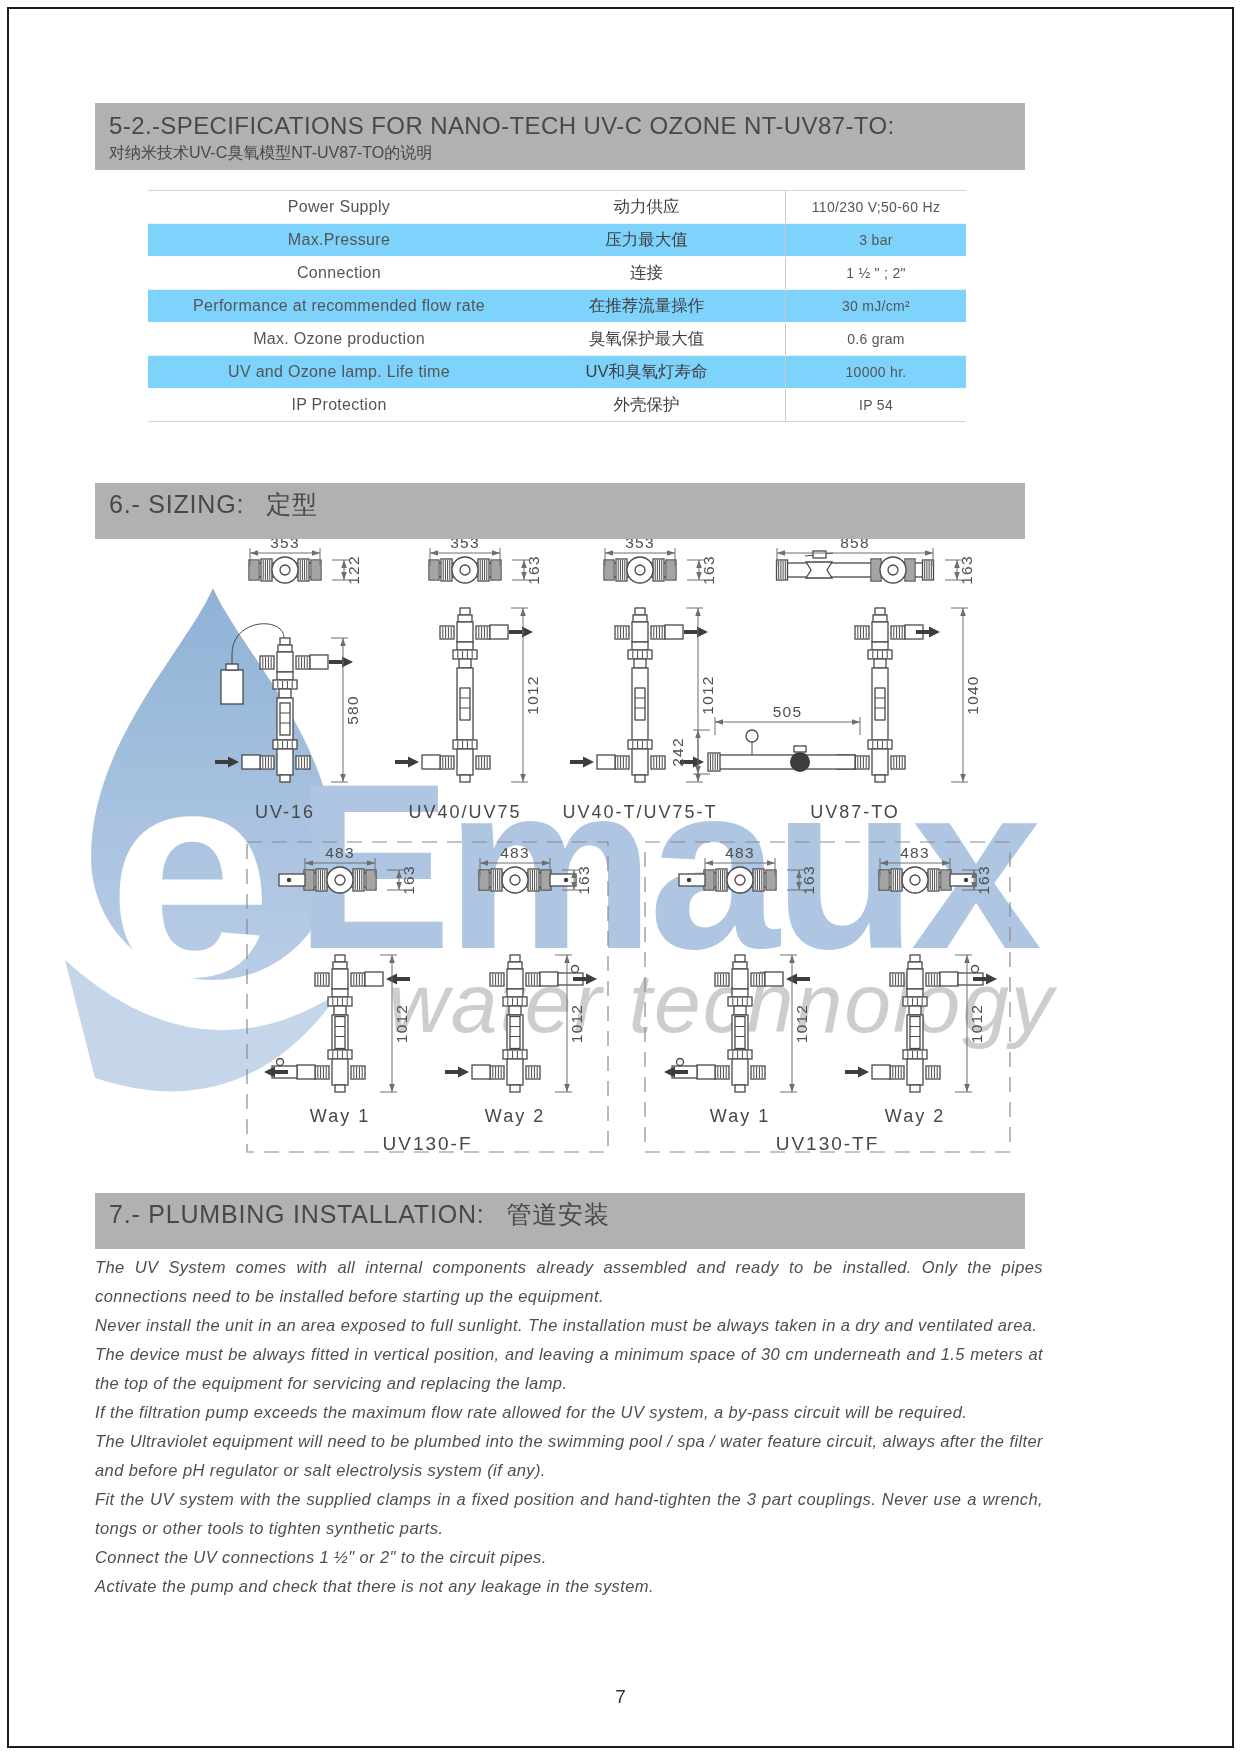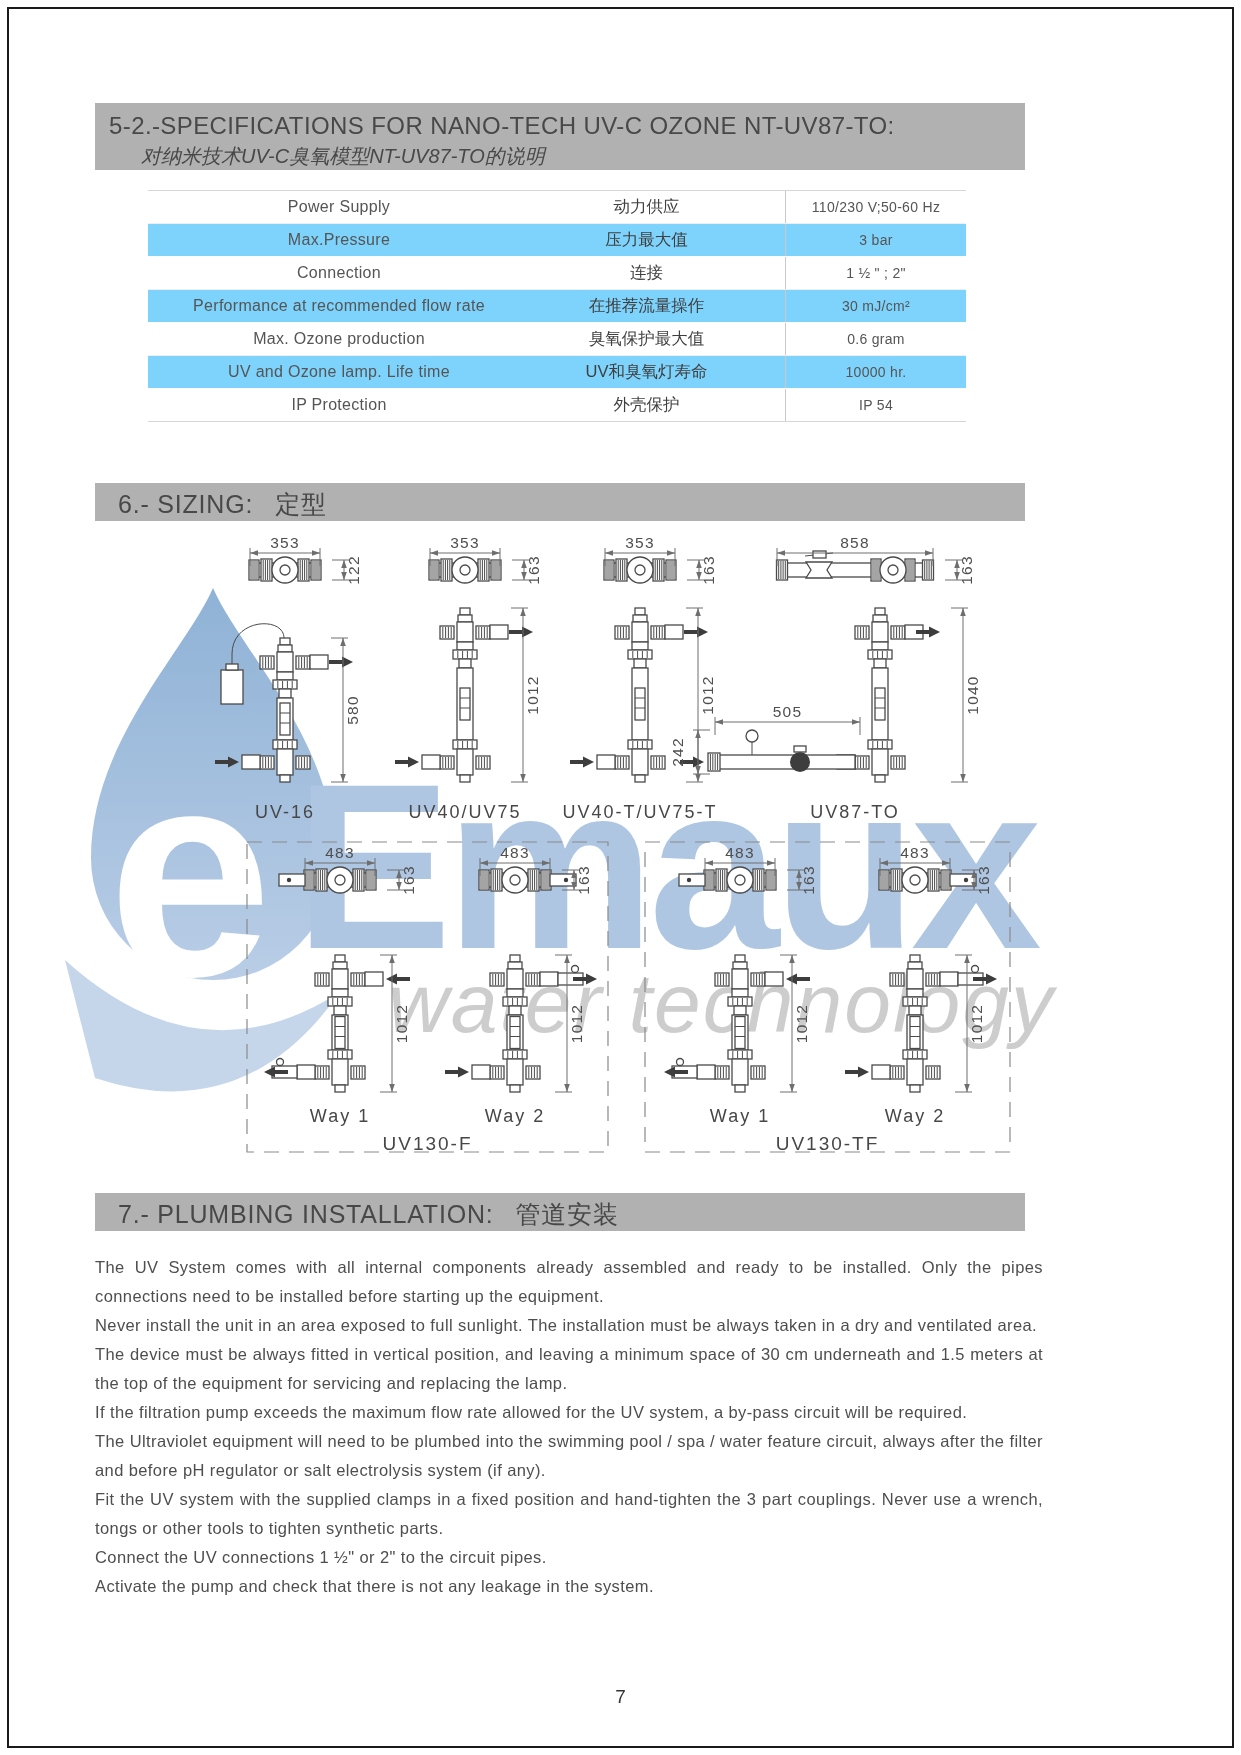--- a/index.html
+++ b/index.html
@@ -3,42 +3,42 @@
 <meta charset="utf-8">
 <style>
   html,body{margin:0;padding:0;background:#fff;}
   .page{position:relative;width:1241px;height:1755px;background:#ffffff;
         font-family:"Liberation Sans",sans-serif;overflow:hidden;}
   .page-border{position:absolute;inset:7px;border:2px solid #1a1a1a;pointer-events:none;z-index:5;}
 
   .secbar{position:absolute;left:95px;width:930px;background:#b1b1b1;color:#484848;z-index:3;box-sizing:border-box;}
   #sec5{top:103px;height:67px;padding:9px 0 0 14px;}
   #sec5 .l1{font-size:24px;letter-spacing:.4px;}
-  #sec5 .l2{font-size:20px;margin-left:32px;margin-top:3px;font-style:italic;}
-  .bar-line{height:38px;line-height:42px;padding-left:23px;font-size:25px;letter-spacing:.8px;}
+  #sec5 .l2{font-size:16px;margin-top:3px;}
+  .bar-line{height:56px;line-height:42px;padding-left:14px;font-size:25px;letter-spacing:.8px;}
   #sec6{top:483px;}
   #sec7{top:1193px;}
   .zh-gap{margin-left:22px;}
 
   .spec{position:absolute;left:148px;top:190px;width:818px;z-index:3;
         border-top:1px solid #d6d6d6;border-bottom:1px solid #d6d6d6;}
   .srow{display:grid;grid-template-columns:360px 277px 1fr;height:32px;align-items:center;
         font-size:16px;color:#555;border-bottom:1px solid #efefef;text-align:center;}
   .srow:last-child{border-bottom:none;}
   .srow.alt{background:#7dd3fc;border-bottom:1px solid #fdfdfd;}
   .sen{padding-left:22px;letter-spacing:.3px;}
   .szh{color:#3f3f3f;font-size:16.5px;}
   .sval{align-self:stretch;display:flex;align-items:center;justify-content:center;
         border-left:1px solid #c9c9c9;font-size:14px;letter-spacing:.3px;}
 
   #wm{position:absolute;left:0;top:0;z-index:1;}
   #sizing{position:absolute;left:95px;top:530px;z-index:2;}
 
   .plumb{position:absolute;left:95px;top:1253px;width:948px;z-index:3;
-         font-size:16.5px;line-height:29px;color:#4e4e4e;text-align:justify;letter-spacing:.4px;}
+         font-size:16.5px;line-height:29px;color:#4e4e4e;text-align:justify;letter-spacing:.4px;font-style:italic;}
   .plumb p{margin:0;}
 
   .pnum{position:absolute;left:0;right:0;top:1686px;text-align:center;font-size:19px;color:#333;z-index:3;}
 
   
   .fw{fill:#ffffff;stroke:#4a4a4a;stroke-width:1.3;}
   .fd{fill:#3d3d3d;stroke:none;}
   .lnt{stroke:#4a4a4a;stroke-width:1;fill:none;}
   .dm{stroke:#6e6e6e;stroke-width:1;fill:none;}
   .df{fill:#6e6e6e;}

